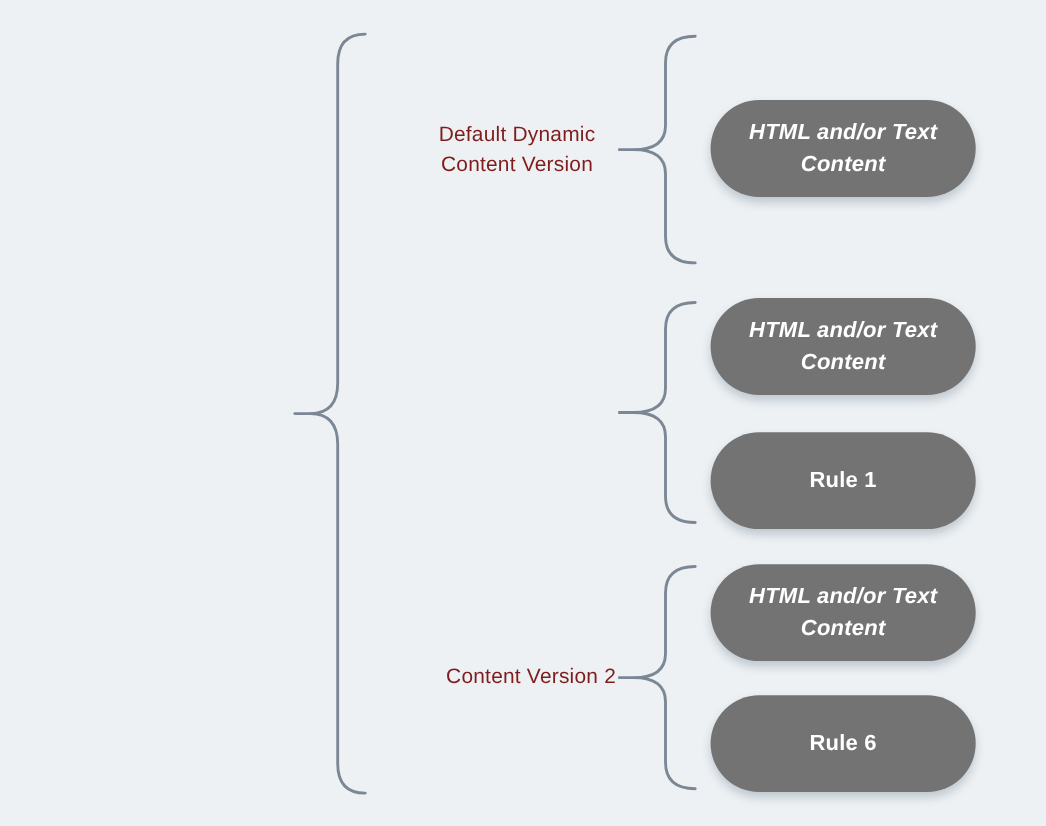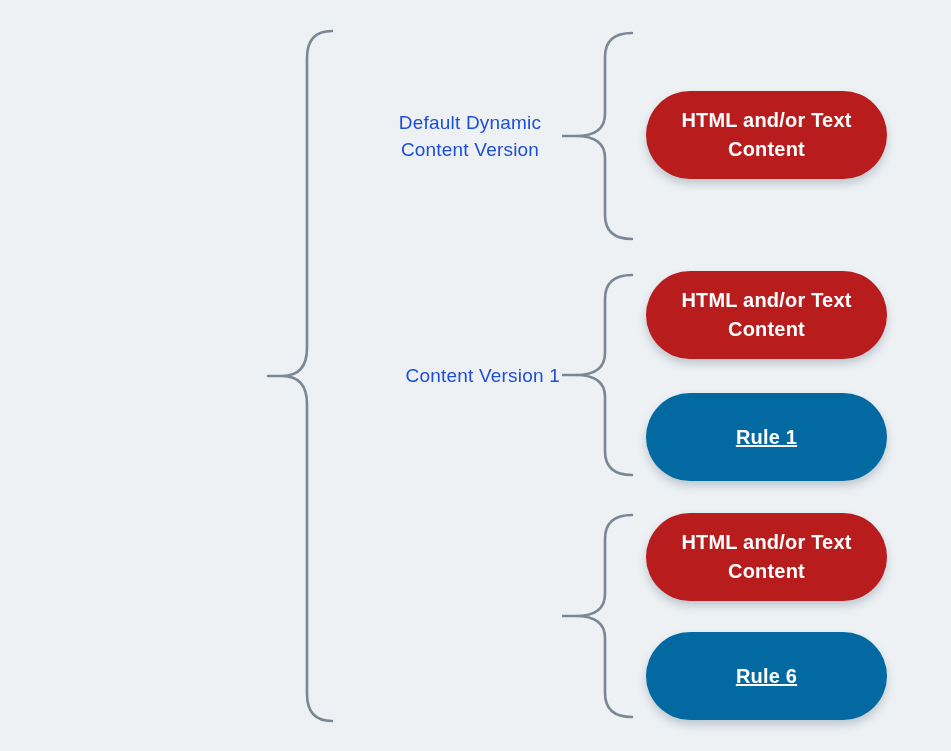--- a/index.html
+++ b/index.html
@@ -12,21 +12,21 @@
     width: 951px;
     height: 751px;
     background: #edf1f4;
     overflow: hidden;
   }
   .label {
     position: absolute;
     font-size: 19px;
     line-height: 27px;
     font-weight: 500;
-    color: #1d4ed8;
+    color: #7f1d1d;
     letter-spacing: 0.2px;
   }
   .label.right { text-align: right; }
   .label.center { text-align: center; }
   .brace-svg {
     position: absolute;
   }
   .brace-svg path {
     fill: none;
     stroke: #7b8794;
@@ -45,22 +45,22 @@
     text-align: center;
     color: #ffffff;
     font-size: 20px;
     font-weight: bold;
     line-height: 29px;
     letter-spacing: 0.2px;
     padding: 0 28px;
     box-sizing: border-box;
     box-shadow: 0 5px 9px rgba(71, 92, 110, 0.28);
   }
-  .pill.content { background: #b91c1c; }
-  .pill.rule    { background: #0369a1; text-decoration: underline; }
+  .pill.content { background: #737373; font-style: italic; }
+  .pill.rule    { background: #737373; }
 </style>
 </head>
 <body>
 
 <div class="canvas">
 
 
   <svg class="brace-svg" style="left:266px; top:28px;" width="70" height="696" viewBox="0 0 70 696">
     <path d="M 2 348 L 16 348"></path>
     <path d="M 66 3 Q 41 3 41 30 L 41 320 Q 41 348 16 348 Q 41 348 41 376 L 41 666 Q 41 693 66 693"></path>
@@ -68,31 +68,31 @@
 
   <div class="label center" style="left:375px; top:109px; width:190px;">Default Dynamic Content Version</div>
 
   <svg class="brace-svg" style="left:562px; top:30px;" width="72" height="212" viewBox="0 0 72 212">
     <path d="M 0 106 L 14 106"></path>
     <path d="M 70 3 Q 43 3 43 27 L 43 84 Q 43 106 14 106 Q 43 106 43 128 L 43 185 Q 43 209 70 209"></path>
   </svg>
 
   <div class="pill content" style="top:91px;">HTML and/or Text Content</div>
 
-  <div class="label right" style="left:330px; top:362px; width:230px;">Content Version 1</div>
 
   <svg class="brace-svg" style="left:562px; top:272px;" width="72" height="206" viewBox="0 0 72 206">
     <path d="M 0 103 L 14 103"></path>
     <path d="M 70 3 Q 43 3 43 27 L 43 81 Q 43 103 14 103 Q 43 103 43 125 L 43 179 Q 43 203 70 203"></path>
   </svg>
 
   <div class="pill content" style="top:271px;">HTML and/or Text Content</div>
 
   <div class="pill rule" style="top:393px;">Rule 1</div>
 
+  <div class="label right" style="left:330px; top:602px; width:230px;">Content Version 2</div>
 
   <svg class="brace-svg" style="left:562px; top:512px;" width="72" height="208" viewBox="0 0 72 208">
     <path d="M 0 104 L 14 104"></path>
     <path d="M 70 3 Q 43 3 43 27 L 43 82 Q 43 104 14 104 Q 43 104 43 126 L 43 181 Q 43 205 70 205"></path>
   </svg>
 
   <div class="pill content" style="top:513px;">HTML and/or Text Content</div>
 
   <div class="pill rule" style="top:632px;">Rule 6</div>
 

